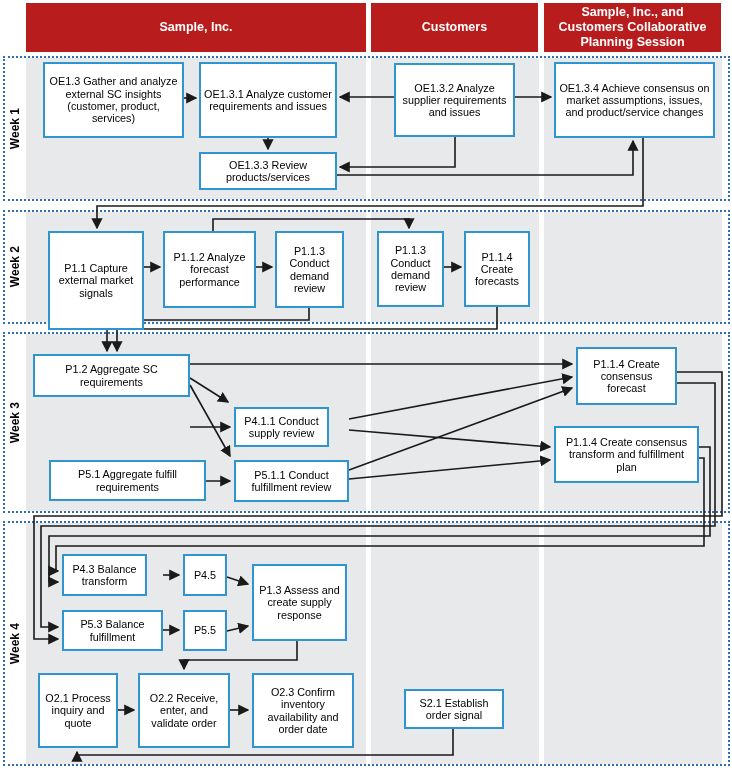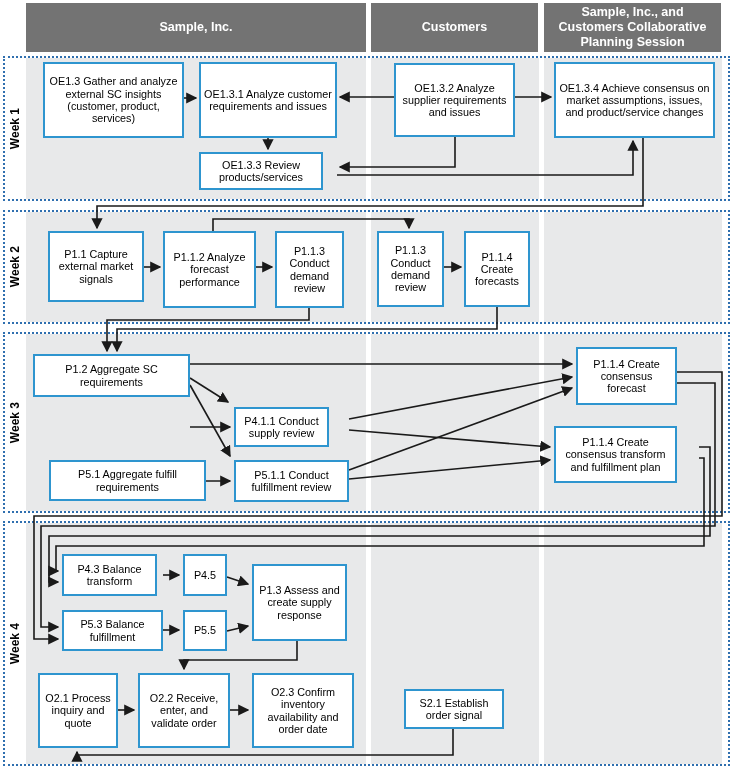--- a/index.html
+++ b/index.html
@@ -1,18 +1,18 @@
 <!DOCTYPE html>
 <html><head>
 <meta charset="utf-8">
 <style>
   html,body{margin:0;padding:0;background:#ffffff;}
   .canvas{position:relative;width:732px;height:771px;background:#ffffff;
           font-family:"Liberation Sans","DejaVu Sans",sans-serif;overflow:hidden;}
-  .lane-header{position:absolute;z-index:1;background:#737373;color:#ffffff;
+  .lane-header{position:absolute;z-index:1;background:#b91c1c;color:#ffffff;
                display:flex;align-items:center;justify-content:center;text-align:center;
                font-weight:bold;font-size:12.5px;line-height:1.2;box-sizing:border-box;padding:2px 6px;}
   .week-row{position:absolute;left:3px;width:727px;z-index:1;border:2px dotted #2f6faf;box-sizing:border-box;}
   .lane-bg{position:absolute;top:0;bottom:0;background:#e8e9ea;}
   .lane-bg.l1{left:21px;width:340px;}
   .lane-bg.l2{left:366px;width:168px;}
   .lane-bg.l3{left:539px;width:178px;}
   .week-label-wrap{position:absolute;left:0;top:0;bottom:0;width:20px;
                    display:flex;align-items:center;justify-content:center;}
   .week-label{writing-mode:vertical-rl;transform:rotate(180deg);
@@ -105,36 +105,36 @@
       <path d="M118 710 H134" marker-end="url(#ah)"></path>
       <path d="M230 710 H248" marker-end="url(#ah)"></path>
       <path d="M453 729 V755 H77 V752" marker-end="url(#ah)"></path>
     </g>
   </svg>
 
   <div class="node" style="left:43px;top:62px;width:141px;height:76px">OE1.3 Gather and analyze external SC insights (customer, product, services)</div>
   <div class="node" style="left:199px;top:62px;width:138px;height:76px">OE1.3.1 Analyze customer requirements and issues</div>
   <div class="node" style="left:394px;top:63px;width:121px;height:74px">OE1.3.2 Analyze supplier requirements and issues</div>
   <div class="node" style="left:554px;top:62px;width:161px;height:76px">OE1.3.4 Achieve consensus on market assumptions, issues, and product/service changes</div>
-  <div class="node" style="left:199px;top:152px;width:124px;height:38px">OE1.3.3 Review products/services</div>
+  <div class="node" style="left:199px;top:152px;width:138px;height:38px">OE1.3.3 Review products/services</div>
 
-  <div class="node" style="left:48px;top:231px;width:96px;height:71px">P1.1 Capture external market signals</div>
+  <div class="node" style="left:48px;top:231px;width:96px;height:99px">P1.1 Capture external market signals</div>
   <div class="node" style="left:163px;top:231px;width:93px;height:77px">P1.1.2 Analyze forecast performance</div>
   <div class="node" style="left:275px;top:231px;width:69px;height:77px">P1.1.3 Conduct demand review</div>
   <div class="node" style="left:377px;top:231px;width:67px;height:76px">P1.1.3 Conduct demand review</div>
   <div class="node" style="left:464px;top:231px;width:66px;height:76px">P1.1.4 Create forecasts</div>
 
   <div class="node" style="left:33px;top:354px;width:157px;height:43px">P1.2 Aggregate SC requirements</div>
   <div class="node" style="left:49px;top:460px;width:157px;height:41px">P5.1 Aggregate fulfill requirements</div>
   <div class="node" style="left:234px;top:407px;width:95px;height:40px">P4.1.1 Conduct supply review</div>
   <div class="node" style="left:234px;top:460px;width:115px;height:42px">P5.1.1 Conduct fulfillment review</div>
   <div class="node" style="left:576px;top:347px;width:101px;height:58px">P1.1.4 Create consensus forecast</div>
-  <div class="node" style="left:554px;top:426px;width:123px;height:57px">P1.1.4 Create consensus transform and fulfillment plan</div>
+  <div class="node" style="left:554px;top:426px;width:145px;height:57px">P1.1.4 Create consensus transform and fulfillment plan</div>
 
-  <div class="node" style="left:62px;top:554px;width:95px;height:42px">P4.3 Balance transform</div>
+  <div class="node" style="left:62px;top:554px;width:85px;height:42px">P4.3 Balance transform</div>
   <div class="node" style="left:183px;top:554px;width:44px;height:42px">P4.5</div>
   <div class="node" style="left:62px;top:610px;width:101px;height:41px">P5.3 Balance fulfillment</div>
   <div class="node" style="left:183px;top:610px;width:44px;height:41px">P5.5</div>
   <div class="node" style="left:252px;top:564px;width:95px;height:77px">P1.3 Assess and create supply response</div>
   <div class="node" style="left:38px;top:673px;width:80px;height:75px">O2.1 Process inquiry and quote</div>
   <div class="node" style="left:138px;top:673px;width:92px;height:75px">O2.2 Receive, enter, and validate order</div>
   <div class="node" style="left:252px;top:673px;width:102px;height:75px">O2.3 Confirm inventory availability and order date</div>
   <div class="node" style="left:404px;top:689px;width:100px;height:40px">S2.1 Establish order signal</div>
 
 </div>

